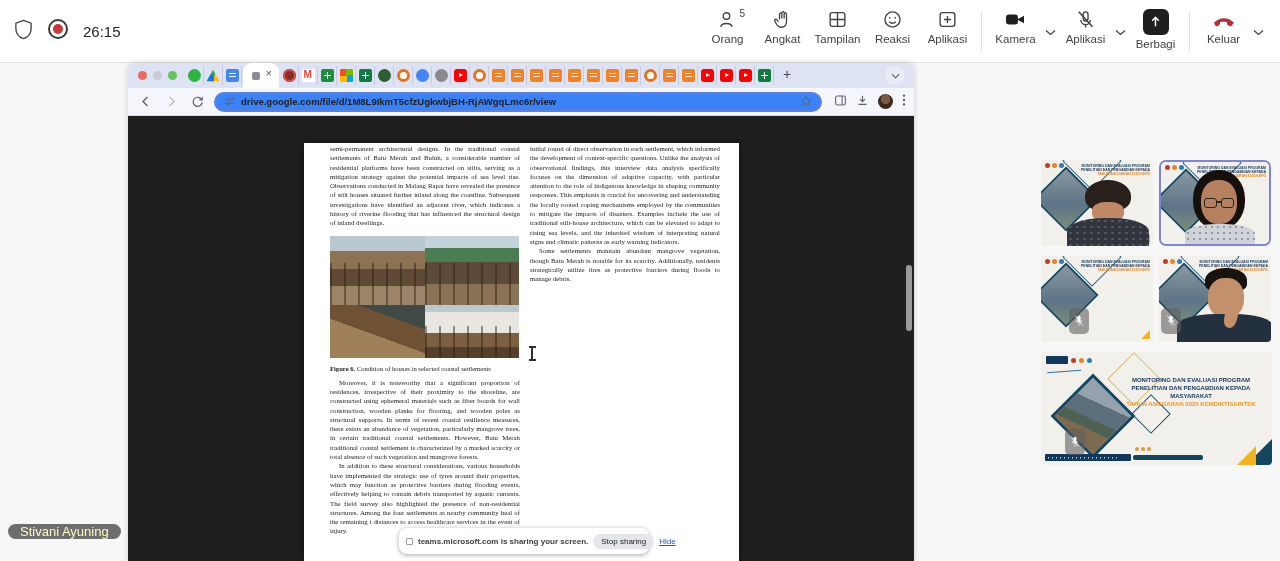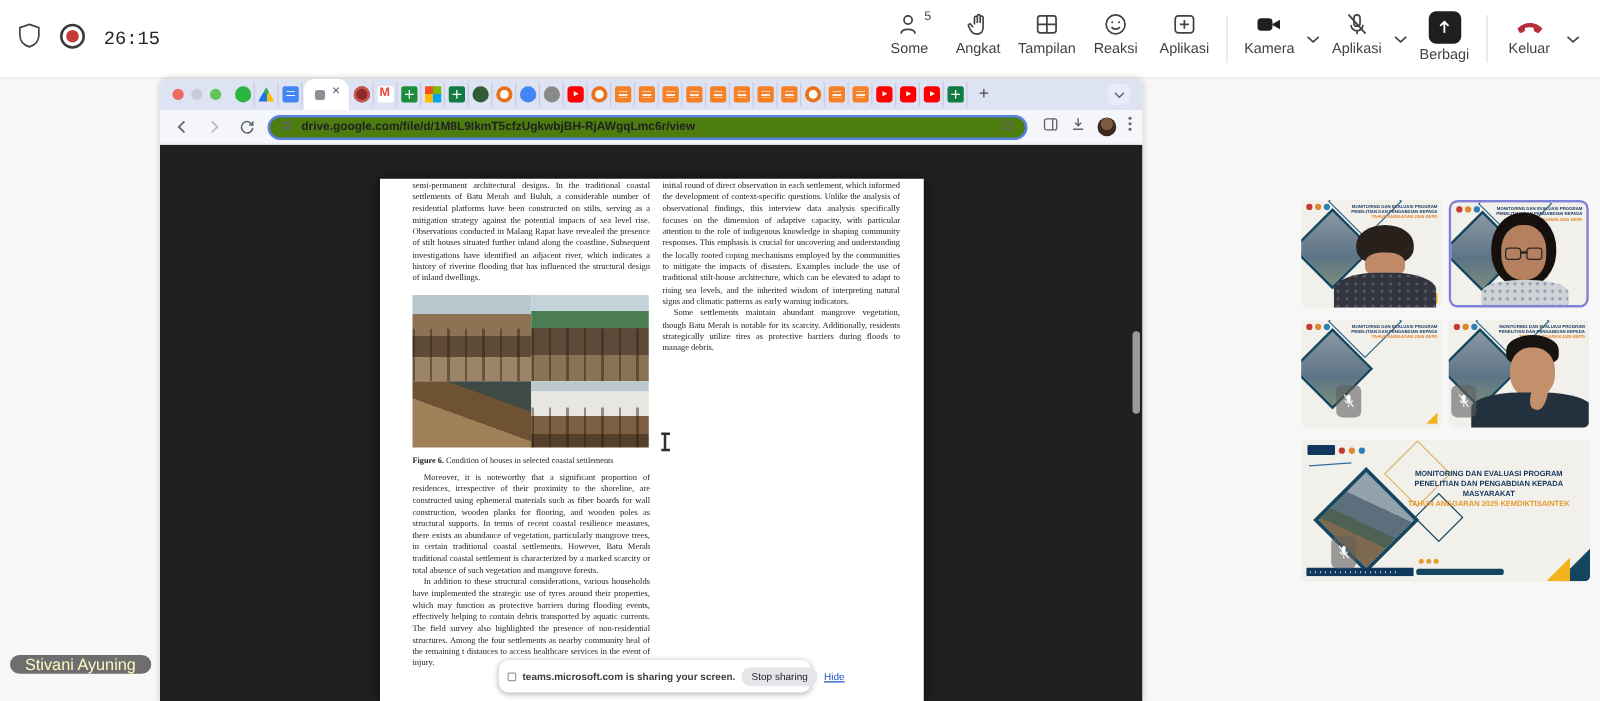--- a/index.html
+++ b/index.html
@@ -4,21 +4,21 @@
 <style>
   * { margin:0; padding:0; box-sizing:border-box; }
   html,body { width:1280px; height:561px; overflow:hidden; }
   body { font-family:"Liberation Sans", sans-serif; background:#f7f7f7; }
   .stage { position:relative; width:1280px; height:561px; overflow:hidden; background:#f7f7f7; }
 
   
   .topbar { position:absolute; left:0; top:0; width:1280px; height:63px; background:#fff;
             border-bottom:1px solid #e4e4e4; display:flex; align-items:center; }
   .tb-left { display:flex; align-items:center; gap:14px; padding-left:14px; width:300px; }
-  .timer { font-size:15px; color:#242424;font-family:Liberation Mono, monospace; }
+  .timer { font-size:15px; color:#242424; }
   .tb-group { display:flex; align-items:flex-start; margin-left:auto; }
   .tbtn { background:none; border:none; width:55px; display:flex; flex-direction:column; align-items:center;
           gap:3px; padding-top:9px; cursor:pointer; position:relative; height:63px; }
   .tbtn .tlabel { font-size:11.5px; color:#424242; white-space:nowrap; }
   .tbtn svg { display:block; }
   .badge { position:absolute; top:8px; right:10px; font-size:10px; color:#424242; }
   .vdiv { width:1px; height:38px; background:#e0e0e0; margin:12px 6px 0 6px; }
   .chev { margin-top:22px; padding:0 2px; }
   .share-ic { width:26px; height:26px; background:#1f1f1f; border-radius:6px; display:flex; align-items:center; justify-content:center; }
   .tb-end-pad { width:14px; }
@@ -70,21 +70,21 @@
       background:repeating-linear-gradient(#fff 0 1px, transparent 1px 2.5px); opacity:.85; }
   .fav-newtab { background:transparent; }
   .fav-newtab::after { content:'+'; color:#45494f; font-size:14px; position:absolute; left:2px; top:-3px; }
   .cell-newtab { border-right:none; margin-left:4px; }
   .tab-chevron { margin-left:auto; margin-right:10px; margin-bottom:4px; width:18px; height:17px; border-radius:5px;
                  background:#e8ecf8; display:flex; align-items:center; justify-content:center; cursor:pointer; }
 
   .chrometoolbar { position:absolute; left:0; top:25px; width:100%; height:28px; background:#f4f6fc;
                    border-bottom:1px solid #d6dae8; display:flex; align-items:center; padding:0 8px; gap:8px; }
   .navic { display:flex; align-items:center; justify-content:center; width:18px; height:18px; cursor:pointer; }
-  .urlpill { flex:1; height:20px; background:#4d7c0f; border:2px solid #5b82e0; border-radius:11px;
+  .urlpill { flex:1; height:20px; background:#3b82f6; border:2px solid #5b82e0; border-radius:11px;
              display:flex; align-items:center; padding:0 8px; gap:6px; }
   .urltext { font-size:9.5px; color:#202124; font-weight:bold; flex:1; white-space:nowrap; overflow:hidden; }
   .tool-right { display:flex; align-items:center; gap:9px; padding-left:4px; }
   .avatar { width:15px; height:15px; border-radius:50%; background:radial-gradient(circle at 50% 35%, #7a5a42 38%, #3c2a1d 40%); cursor:pointer; }
 
   
   .viewer { position:absolute; left:0; top:53px; width:100%; height:445px; background:#1f1f1f; }
   .page { position:absolute; left:176px; top:27px; width:435px; height:418px; background:#fff;
           box-shadow:0 0 8px rgba(0,0,0,.55); overflow:hidden; }
   .col { position:absolute; top:1px; width:190px; font-family:"Liberation Serif", serif; font-size:6.8px;
@@ -202,21 +202,21 @@
 
     <div class="tb-group">
       <button class="tbtn">
         <span>
             <svg width="21" height="21" viewBox="0 0 20 20" fill="none" stroke="#424242" stroke-width="1.3">
               <circle cx="9" cy="6.7" r="3.1"></circle>
               <path d="M3.6 17c.6-4.2 10.2-4.2 10.8 0"></path>
             </svg>
           </span>
         <span class="badge">5</span>
-        <span class="tlabel">Some</span>
+        <span class="tlabel">Orang</span>
       </button>
       <button class="tbtn">
         <span>
             <svg width="21" height="21" viewBox="0 0 20 20" fill="none" stroke="#424242" stroke-width="1.25">
               <path d="M7.2 10V4.9c0-1.5 2.2-1.5 2.2 0V9M9.4 9V3.7c0-1.5 2.2-1.5 2.2 0V9M11.6 9V4.7c0-1.4 2.2-1.4 2.2 0V12c0 3.4-1.9 5.4-4.9 5.4-2.5 0-3.8-1.2-5-3.6l-1.2-2.4c-.7-1.4 1-2.4 1.9-1.2l1.6 2"></path>
             </svg>
           </span>
         <span class="tlabel">Angkat</span>
       </button>
       <button class="tbtn">

